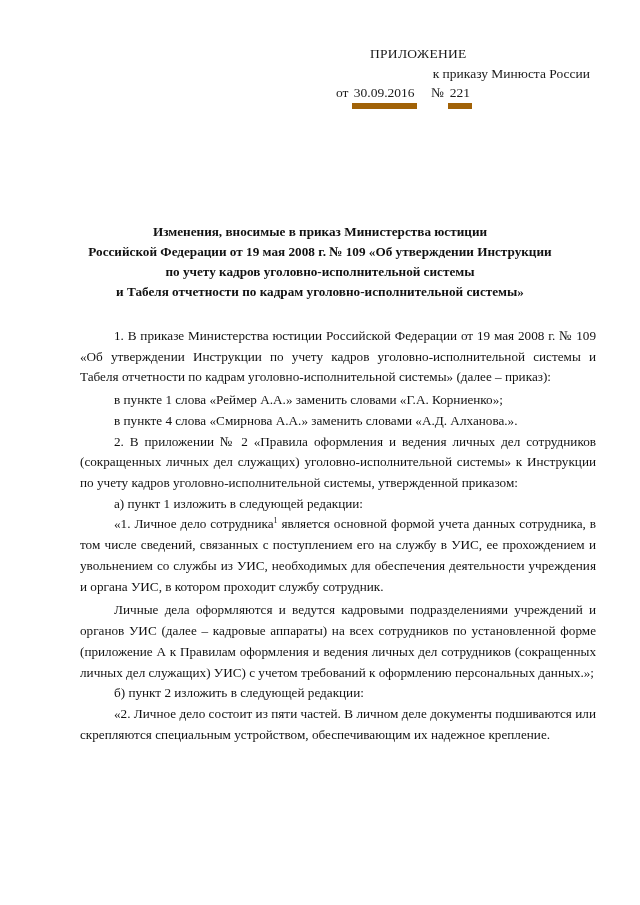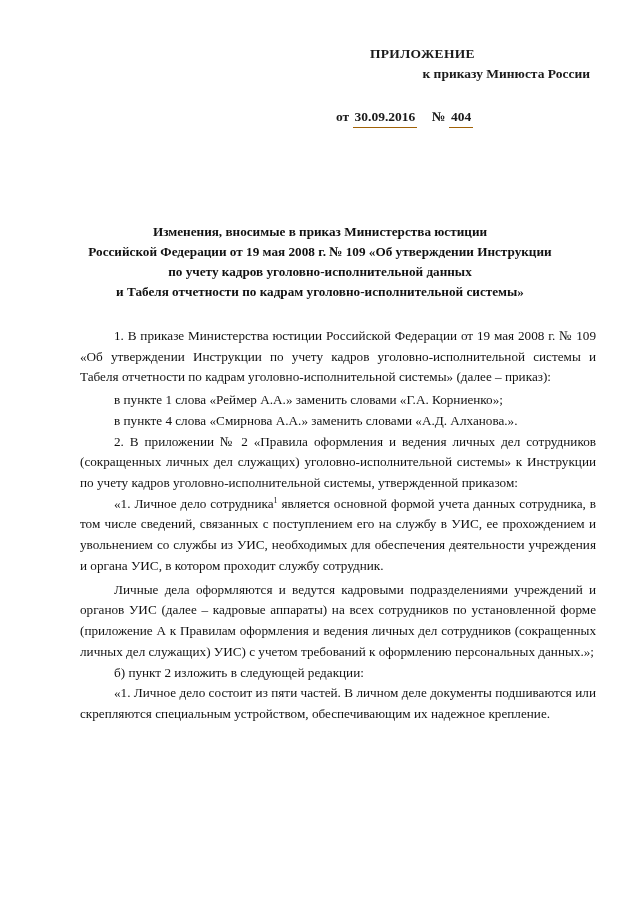--- a/index.html
+++ b/index.html
@@ -25,41 +25,39 @@
 
   
   .header-block {
     position: absolute;
     top: 44px;
     left: 330px;
     width: 260px;
     font-size: 13.5px;
     line-height: 1.45;
     color: #1a1a1a;
-    font-weight: bold;
   }
   .header-line-1 {
     text-align: left;
     padding-left: 40px;
     letter-spacing: 0.3px;
   }
   .header-line-2 {
     text-align: right;
     padding-left: 6px;
   }
   .header-line-3 {
     text-align: left;
     padding-left: 6px;
     white-space: nowrap;
   }
   .u-line {
-    border-bottom: 1px solid #a16207;
+    border-bottom: 6px solid #a16207;
     display: inline-block;
     padding: 0 2px;
-    margin-top: 24px;
   }
   .u-space {
     display: inline-block;
     width: 8px;
   }
 
   
   .title {
     position: absolute;
     top: 222px;
@@ -105,37 +103,38 @@
 <div class="page">
 
   <div class="header-block">
     <div class="header-line-1">ПРИЛОЖЕНИЕ</div>
     <div class="header-line-2">к приказу Минюста России</div>
     <div class="header-line-3">
       <span>от</span>
       <span class="u-line">30.09.2016</span>
       <span class="u-space"></span>
       <span>№</span>
-      <span class="u-line">404</span>
+      <span class="u-line">221</span>
     </div>
   </div>
 
   <div class="title">
     <div>Изменения, вносимые в приказ Министерства юстиции</div>
     <div>Российской Федерации от 19 мая 2008 г. № 109 «Об утверждении Инструкции</div>
-    <div>по учету кадров уголовно-исполнительной данных</div>
+    <div>по учету кадров уголовно-исполнительной системы</div>
     <div>и Табеля отчетности по кадрам уголовно-исполнительной системы»</div>
   </div>
 
   <div class="body-text">
     <p class="p">1. В приказе Министерства юстиции Российской Федерации от 19 мая 2008 г. № 109 «Об утверждении Инструкции по учету кадров уголовно-исполнительной системы и Табеля отчетности по кадрам уголовно-исполнительной системы» (далее – приказ):</p>
     <div class="gap-s"></div>
     <p class="p">в пункте 1 слова «Реймер А.А.» заменить словами «Г.А. Корниенко»;</p>
     <p class="p">в пункте 4 слова «Смирнова А.А.» заменить словами «А.Д. Алханова.».</p>
     <p class="p">2. В приложении № 2 «Правила оформления и ведения личных дел сотрудников (сокращенных личных дел служащих) уголовно-исполнительной системы» к Инструкции по учету кадров уголовно-исполнительной системы, утвержденной приказом:</p>
+    <p class="p">а) пункт 1 изложить в следующей редакции:</p>
     <p class="p"><span>«1. Личное дело сотрудника</span><sup>1</sup><span> является основной формой учета данных сотрудника, в том числе сведений, связанных с поступлением его на службу в УИС, ее прохождением и увольнением со службы из УИС, необходимых для обеспечения деятельности учреждения и органа УИС, в котором проходит службу сотрудник.</span></p>
     <div class="gap-m"></div>
     <p class="p">Личные дела оформляются и ведутся кадровыми подразделениями учреждений и органов УИС (далее – кадровые аппараты) на всех сотрудников по установленной форме (приложение А к Правилам оформления и ведения личных дел сотрудников (сокращенных личных дел служащих) УИС) с учетом требований к оформлению персональных данных.»;</p>
     <p class="p">б) пункт 2 изложить в следующей редакции:</p>
-    <p class="p">«1. Личное дело состоит из пяти частей. В личном деле документы подшиваются или скрепляются специальным устройством, обеспечивающим их надежное крепление.</p>
+    <p class="p">«2. Личное дело состоит из пяти частей. В личном деле документы подшиваются или скрепляются специальным устройством, обеспечивающим их надежное крепление.</p>
   </div>
 
 </div>
 
 </body></html>

